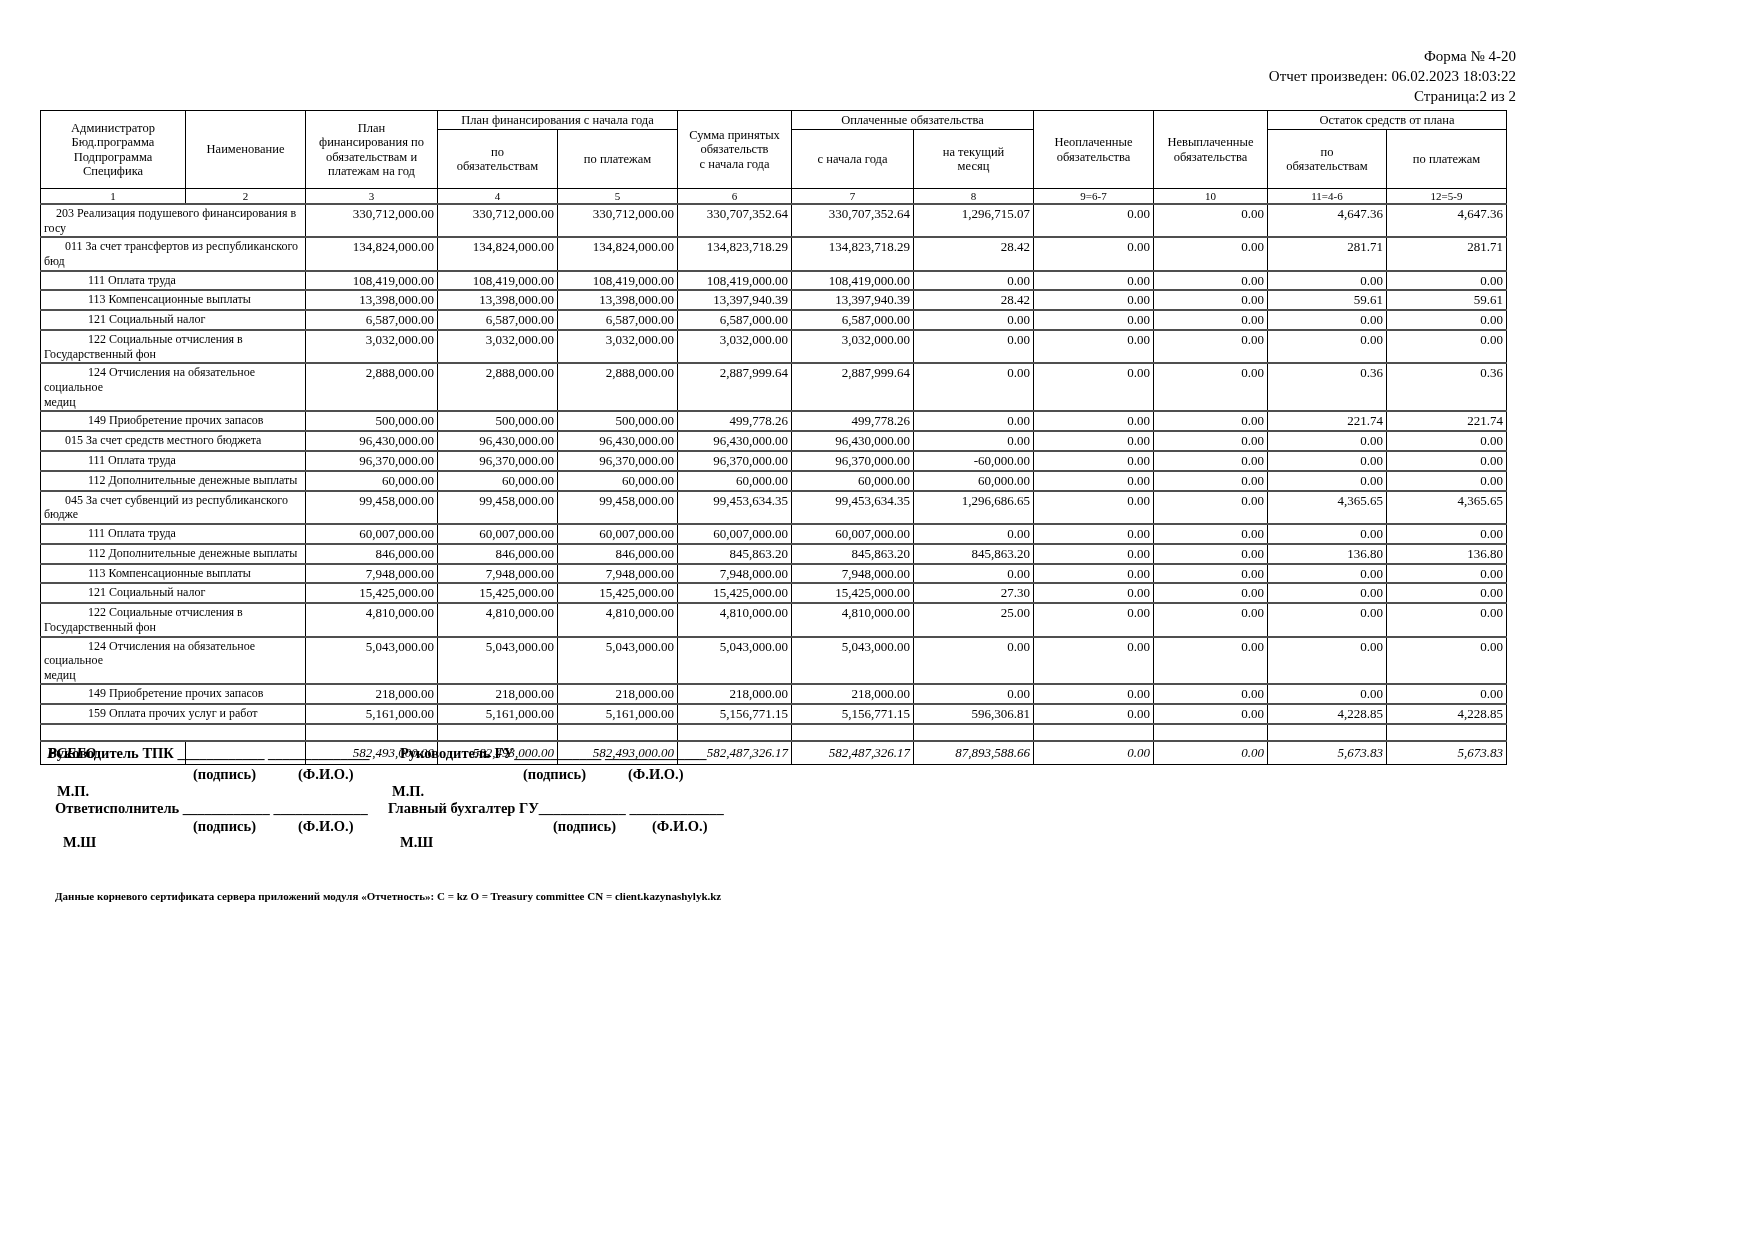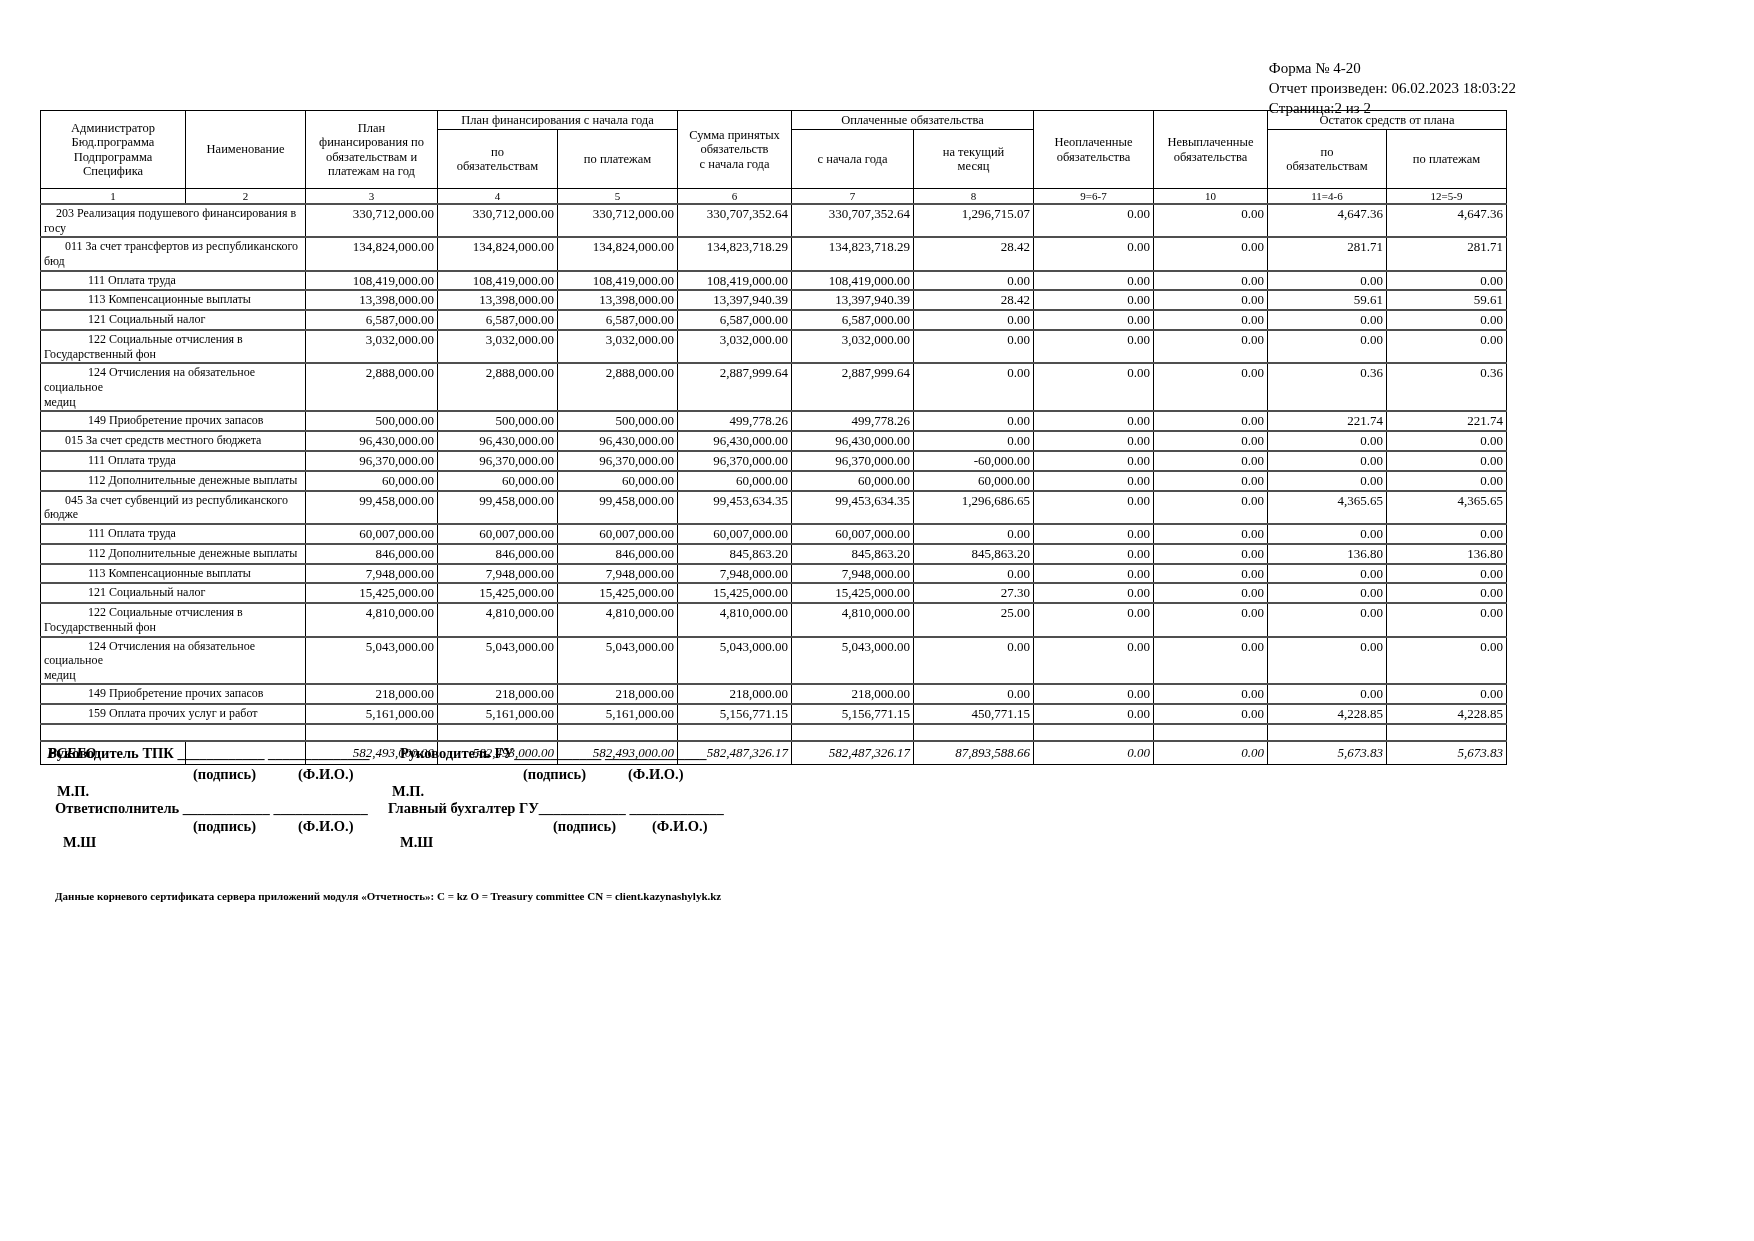--- a/index.html
+++ b/index.html
@@ -4,21 +4,21 @@
 <style>
   html,body{margin:0;padding:0;}
   body{
     width:1754px;height:1241px;background:#ffffff;color:#000;
     font-family:"Liberation Serif","DejaVu Serif",serif;
     position:relative;overflow:hidden;
   }
   .page{position:relative;width:1754px;height:1241px;}
 
   
-  .top-right{position:absolute;top:58px;right:238px;text-align:left;font-size:15px;line-height:20px;}
+  .top-right{position:absolute;top:46px;right:238px;text-align:right;font-size:15px;line-height:20px;}
 
   
   table.report{
     position:absolute;left:40px;top:110px;width:1466px;
     border-collapse:collapse;table-layout:fixed;
   }
   table.report th, table.report td{border:1px solid #000;}
   thead th{
     font-weight:normal;font-size:12.5px;text-align:center;vertical-align:middle;
     white-space:pre-line;padding:1px 2px;line-height:1.15;
@@ -380,21 +380,21 @@
           <td class="num-cell">0.00</td>
           <td class="num-cell">0.00</td>
         </tr>
         <tr>
           <td class="label-cell indent-2" colspan="2">159 Оплата прочих услуг и работ</td>
           <td class="num-cell">5,161,000.00</td>
           <td class="num-cell">5,161,000.00</td>
           <td class="num-cell">5,161,000.00</td>
           <td class="num-cell">5,156,771.15</td>
           <td class="num-cell">5,156,771.15</td>
-          <td class="num-cell">450,771.15</td>
+          <td class="num-cell">596,306.81</td>
           <td class="num-cell">0.00</td>
           <td class="num-cell">0.00</td>
           <td class="num-cell">4,228.85</td>
           <td class="num-cell">4,228.85</td>
         </tr>
         <tr class="spacer-row">
           <td class="label-cell" colspan="2"></td>
           <td class="num-cell"></td>
           <td class="num-cell"></td>
           <td class="num-cell"></td>

